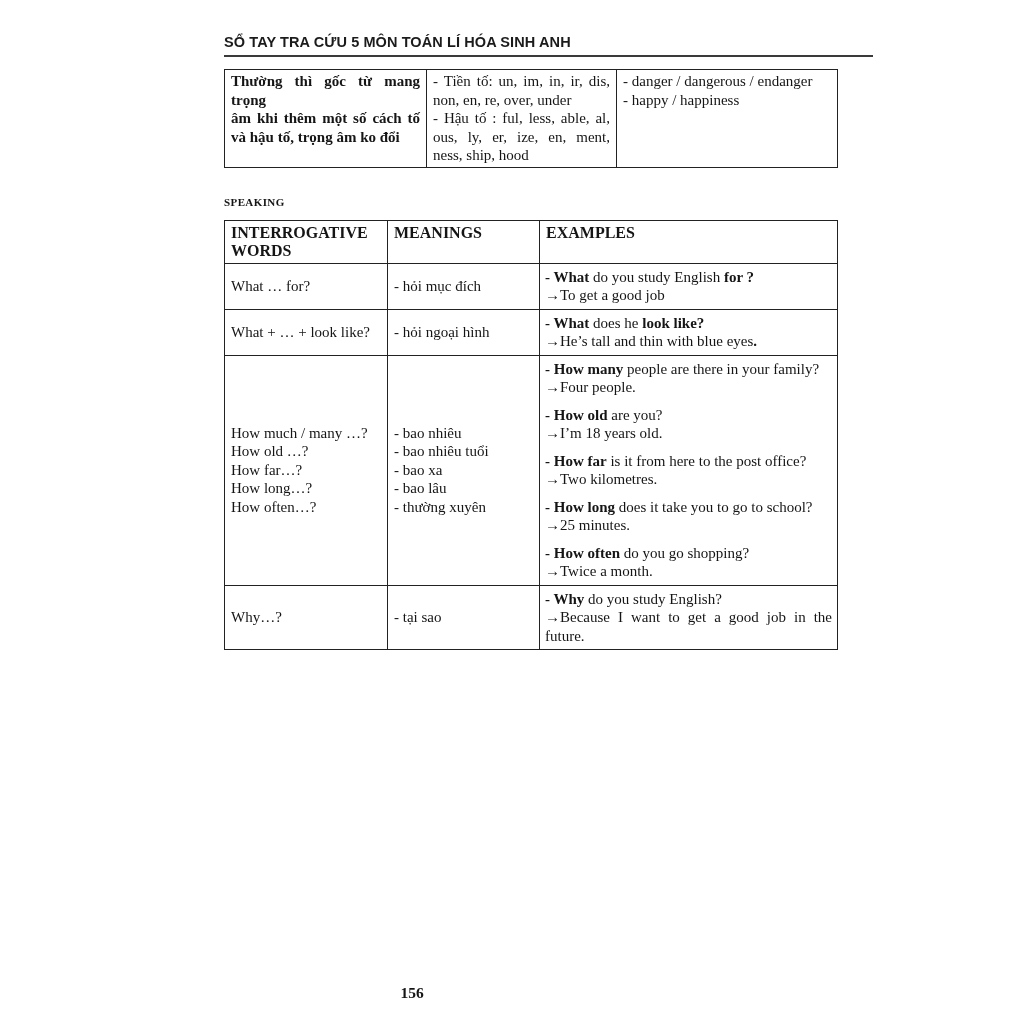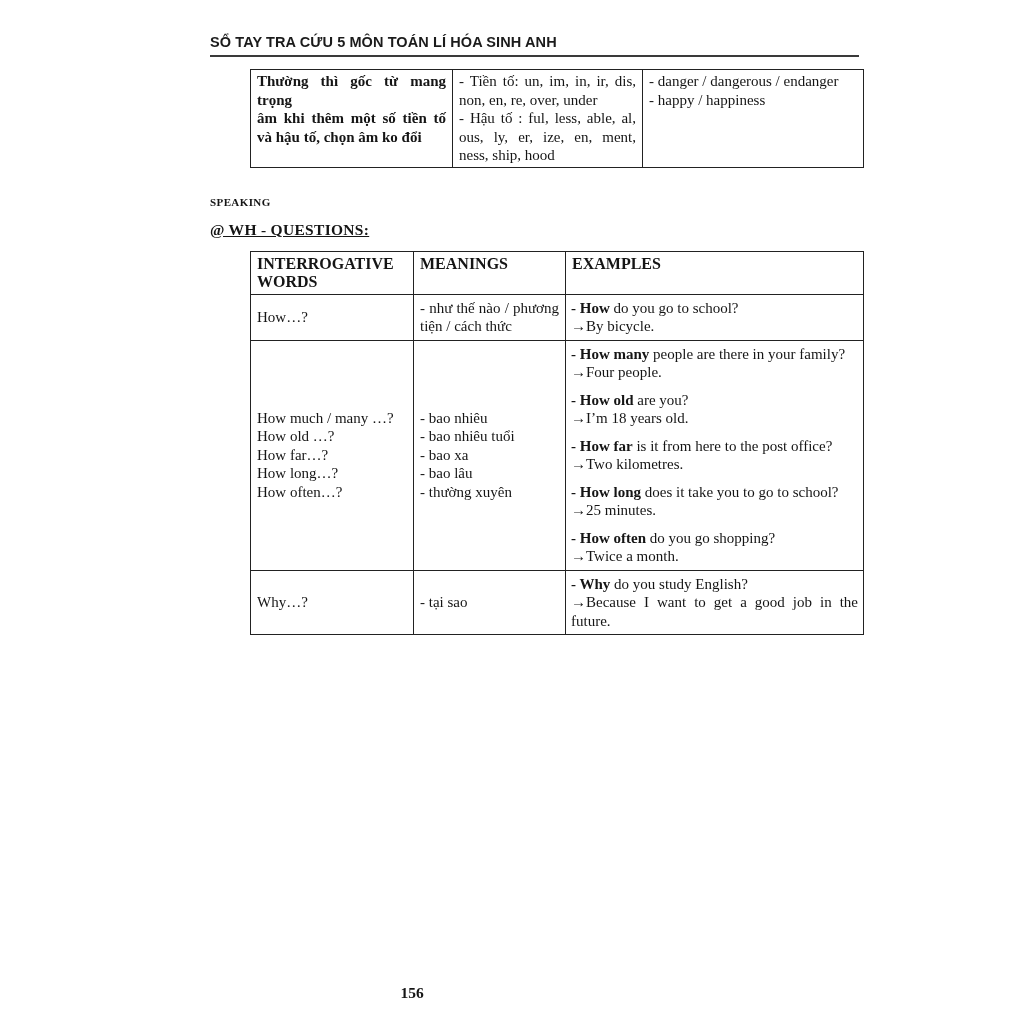--- a/index.html
+++ b/index.html
@@ -8,38 +8,37 @@
     width: 1024px; height: 1024px;
     background: #ffffff;
     color: #151515;
     font-family: "Liberation Serif", serif;
     font-size: 15px;
     position: relative;
     overflow: hidden;
   }
   .content {
     position: absolute;
-    left: 194px; top: 34px;
+    left: 208px; top: 34px;
     width: 665px;
     padding-left: 16px;
   }
   .doc-header {
     font-family: "Liberation Sans", sans-serif;
     font-weight: bold;
     font-size: 14.5px;
     letter-spacing: 0.1px;
     color: #1b1b1b;
     padding-bottom: 5px;
     border-bottom: 2px solid #3a3a3a;
   }
   table {
     border-collapse: collapse;
     width: 614px;
     table-layout: fixed;
-    margin-left: 40px;
   }
   td, th {
     border: 1.5px solid #222;
     padding: 3px 6px;
     vertical-align: middle;
   }
   .para {
     line-height: 18.5px;
     text-align: justify;
   }
@@ -88,63 +87,76 @@
   <table class="stress-table">
     <colgroup>
       <col style="width:202px">
       <col style="width:190px">
       <col>
     </colgroup>
     <tbody>
       <tr>
         <td class="rule-cell">
             <div class="para">Thường thì gốc từ mang trọng</div>
-            <div class="para">âm khi thêm một số tiền tố và hậu tố, chọn âm ko đổi</div>
+            <div class="para">âm khi thêm một số cách tố và hậu tố, trọng âm ko đổi</div>
           </td>
         <td>
             <div class="para">- Tiền tố: un, im, in, ir, dis, non, en, re, over, under</div>
             <div class="para">- Hậu tố : ful, less, able, al, ous, ly, er, ize, en, ment, ness, ship, hood</div>
           </td>
         <td>
             <div class="para">- danger / dangerous / endanger</div>
             <div class="para">- happy / happiness</div>
           </td>
       </tr>
     </tbody>
   </table>
 
   <div class="speaking">SPEAKING</div>
 
-  <div class="wh-heading">@ WH - QUESTIONS:</div>
 
   <table class="wh-table">
     <colgroup>
       <col style="width:163px">
       <col style="width:152px">
       <col>
     </colgroup>
     <thead>
       <tr>
         <th>INTERROGATIVE WORDS</th>
         <th>MEANINGS</th>
         <th>EXAMPLES</th>
       </tr>
     </thead>
     <tbody>
         <tr>
           <td class="words-cell">
-            <div class="para">How…?</div>
-          </td>
-          <td class="meanings-cell">
-            <div class="para">- như thế nào / phương tiện / cách thức</div>
-          </td>
-          <td class="examples-cell">
-            <div class="ex-block">
-              <div class="para"><b>- How</b> do you go to school?</div>
-              <div class="para">→By bicycle.</div>
+            <div class="para">What … for?</div>
+          </td>
+          <td class="meanings-cell">
+            <div class="para">- hỏi mục đích</div>
+          </td>
+          <td class="examples-cell">
+            <div class="ex-block">
+              <div class="para"><b>- What</b> do you study English <b>for ?</b></div>
+              <div class="para">→To get a good job</div>
+            </div>
+          </td>
+        </tr>
+        <tr>
+          <td class="words-cell">
+            <div class="para">What + … + look like?</div>
+          </td>
+          <td class="meanings-cell">
+            <div class="para">- hỏi ngoại hình</div>
+          </td>
+          <td class="examples-cell">
+            <div class="ex-block">
+              <div class="para"><b>- What</b> does he <b>look like?</b></div>
+              <div class="para">→He’s tall and thin with blue eyes<b>.</b></div>
             </div>
           </td>
         </tr>
         <tr>
           <td class="words-cell">
             <div class="para">How much / many …?</div>
             <div class="para">How old …?</div>
             <div class="para">How far…?</div>
             <div class="para">How long…?</div>
             <div class="para">How often…?</div>

